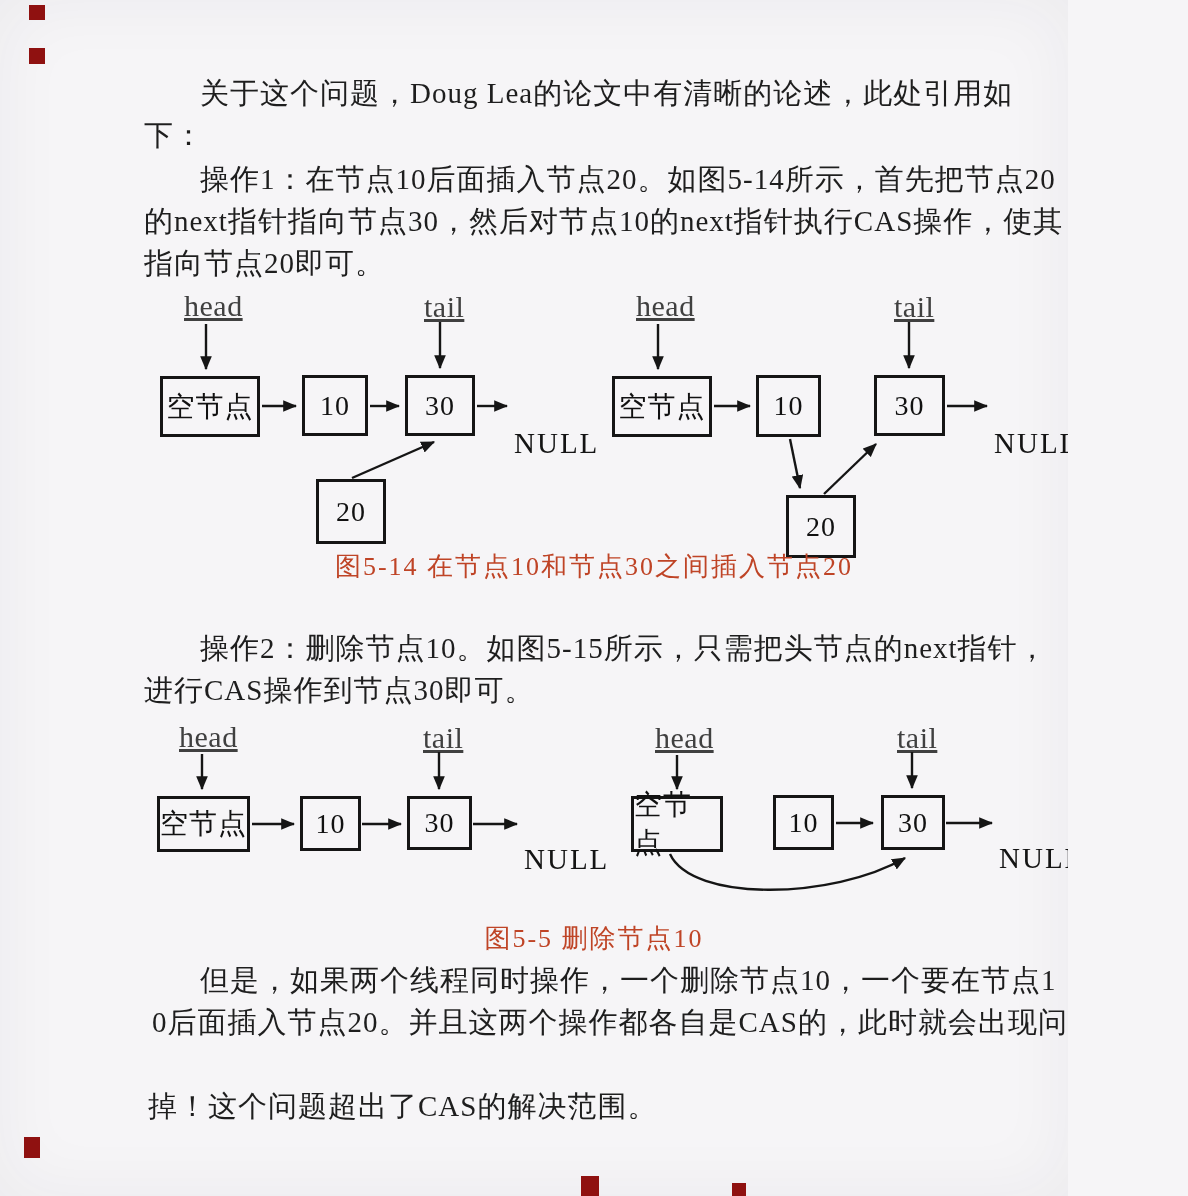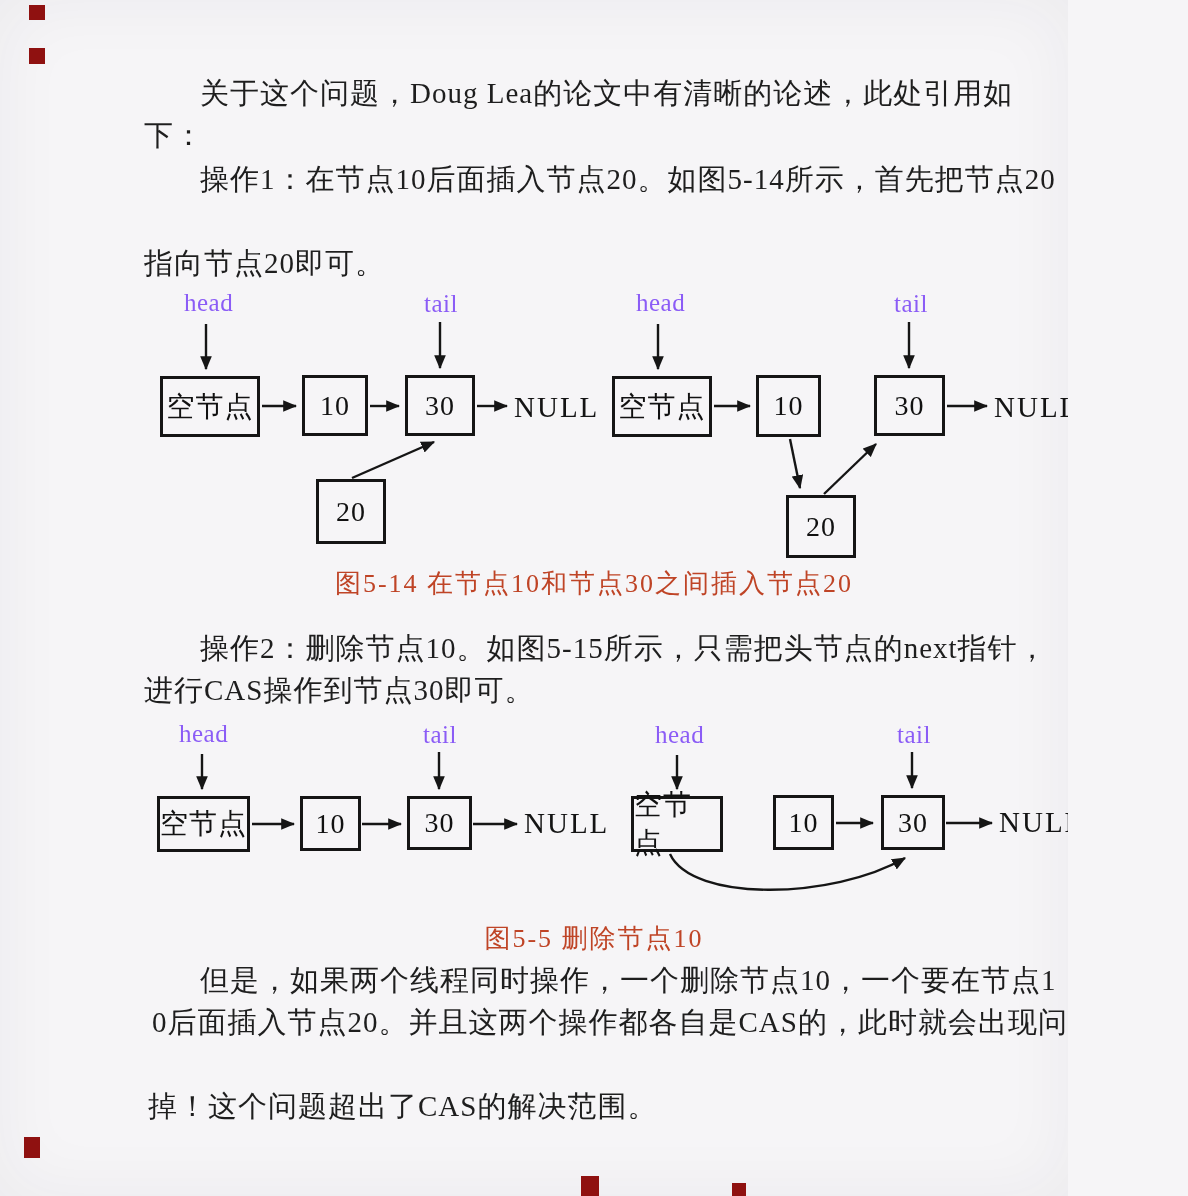--- a/index.html
+++ b/index.html
@@ -27,46 +27,49 @@
     position:absolute;
     border:3px solid #151515;
     background:transparent;
     display:flex;align-items:center;justify-content:center;
     font-size:28px;color:#111;
     box-sizing:border-box;
     letter-spacing:1px;
   }
   .ptr{
     position:absolute;
-    font-size:25px;color:#8b5cf6;
+    font-size:30px;color:#404040;
     letter-spacing:0.5px;
+    text-decoration:underline;
   }
   .nulltxt{
     position:absolute;
     font-size:29px;color:#141414;
     letter-spacing:2px;
+    margin-top:36px;
   }
   .cap{
     position:absolute;left:0;width:1188px;
     text-align:center;
     font-size:26px;
     letter-spacing:2px;
   }
   .arrows{position:absolute;left:0;top:0;pointer-events:none;}
   .mark{position:absolute;background:#8f1110;}
 </style>
 </head>
 <body>
 
 <div class="page">
 
   <div class="tl" style="left:200px;top:76px">关于这个问题，Doug Lea的论文中有清晰的论述，此处引用如</div>
   <div class="tl" style="left:144px;top:118px">下：</div>
 
   <div class="tl" style="left:200px;top:162px">操作1：在节点10后面插入节点20。如图5-14所示，首先把节点20</div>
+  <div class="tl" style="left:144px;top:204px">的next指针指向节点30，然后对节点10的next指针执行CAS操作，使其</div>
   <div class="tl" style="left:144px;top:246px">指向节点20即可。</div>
 
   <div class="tl" style="left:200px;top:631px">操作2：删除节点10。如图5-15所示，只需把头节点的next指针，</div>
   <div class="tl" style="left:144px;top:673px">进行CAS操作到节点30即可。</div>
 
   <div class="tl" style="left:200px;top:963px">但是，如果两个线程同时操作，一个删除节点10，一个要在节点1</div>
   <div class="tl" style="left:152px;top:1005px">0后面插入节点20。并且这两个操作都各自是CAS的，此时就会出现问</div>
   <div class="tl" style="left:148px;top:1089px">掉！这个问题超出了CAS的解决范围。</div>
 
   <div class="ptr" style="left:184px;top:289px">head</div>
@@ -78,21 +81,21 @@
   <div class="nulltxt" style="left:514px;top:391px">NULL</div>
 
   <div class="ptr" style="left:636px;top:289px">head</div>
   <div class="ptr" style="left:894px;top:290px">tail</div>
   <div class="node" style="left:612px;top:376px;width:100px;height:61px">空节点</div>
   <div class="node" style="left:756px;top:375px;width:65px;height:62px">10</div>
   <div class="node" style="left:874px;top:375px;width:71px;height:61px">30</div>
   <div class="node" style="left:786px;top:495px;width:70px;height:63px">20</div>
   <div class="nulltxt" style="left:994px;top:391px">NULL</div>
 
-  <div class="cap" style="top:566px;color:#bf4426">图5-14  在节点10和节点30之间插入节点20</div>
+  <div class="cap" style="top:549px;color:#bf4426">图5-14  在节点10和节点30之间插入节点20</div>
 
   <div class="ptr" style="left:179px;top:720px">head</div>
   <div class="ptr" style="left:423px;top:721px">tail</div>
   <div class="node" style="left:157px;top:796px;width:93px;height:56px">空节点</div>
   <div class="node" style="left:300px;top:796px;width:61px;height:55px">10</div>
   <div class="node" style="left:407px;top:796px;width:65px;height:54px">30</div>
   <div class="nulltxt" style="left:524px;top:807px">NULL</div>
 
   <div class="ptr" style="left:655px;top:721px">head</div>
   <div class="ptr" style="left:897px;top:721px">tail</div>

